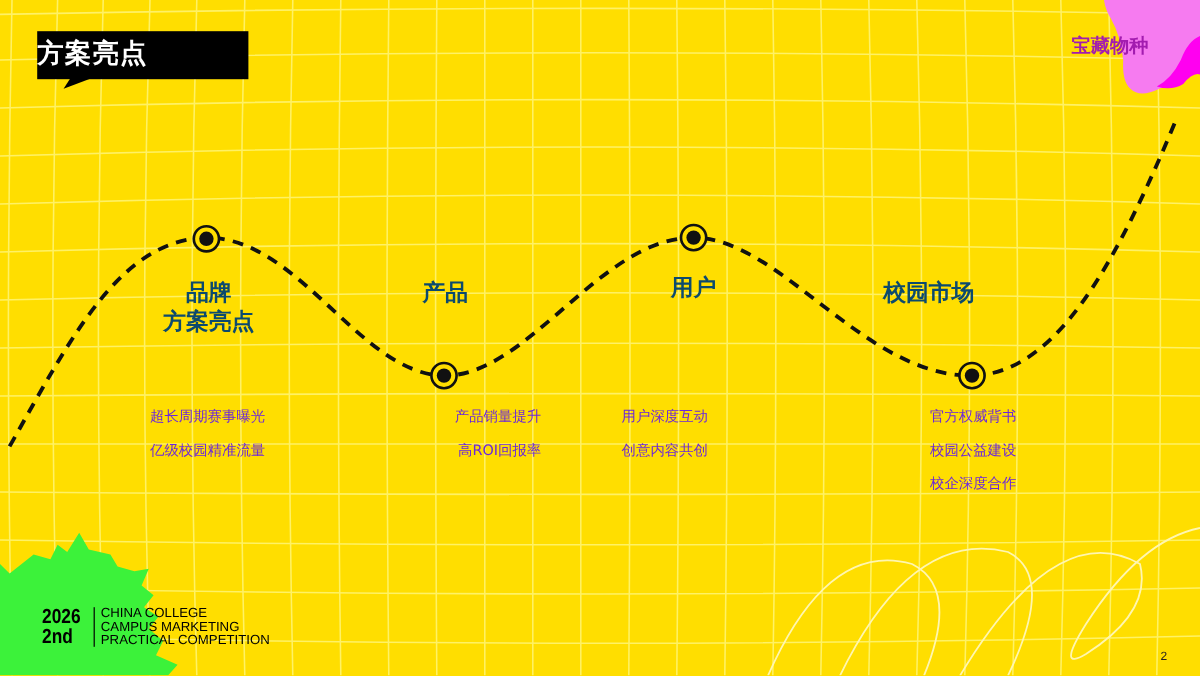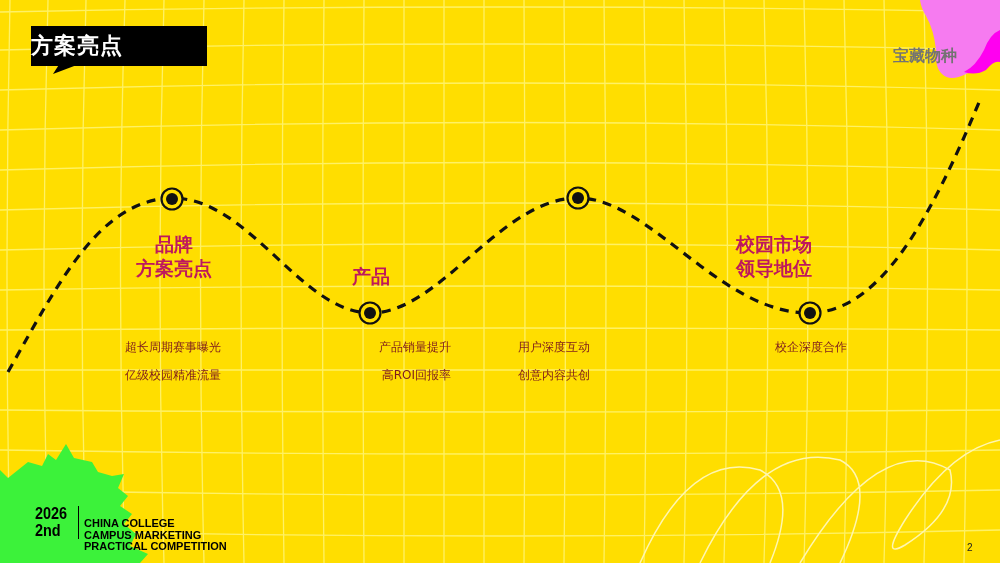--- a/index.html
+++ b/index.html
@@ -14,42 +14,42 @@
       position: absolute; left: 31px; top: 26px; width: 176px; height: 40px;
       background: #000;
     }
     .title-tail { position: absolute; left: 50px; top: 60px; }
     .title-text {
       position: absolute; left: 31px; top: 26px; width: 176px; height: 40px;
       color: #fff; font-weight: bold; font-size: 22px; line-height: 40px;
       text-align: left; letter-spacing: 1px;
     }
     .brand {
-      position: absolute; left: 893px; top: 46px; font-size: 16px; font-weight: bold;
-      color: #737373; letter-spacing: 0px; font-family: Liberation Mono, monospace;
+      position: absolute; left: 893px; top: 28px; font-size: 16px; font-weight: bold;
+      color: #a21caf; letter-spacing: 0px; font-family: Liberation Mono, monospace;
     }
     .stage-title {
       position: absolute; width: 140px; text-align: center;
-      font-weight: bold; font-size: 19px; line-height: 24px; color: #be185d;
+      font-weight: bold; font-size: 19px; line-height: 24px; color: #0c4a6e;
     }
     .bullets { position: absolute; width: 160px; text-align: center; }
     .bullet {
-      font-size: 12px; color: #7f1d1d; line-height: 28px; height: 28px;
+      font-size: 12px; color: #6d28d9; line-height: 28px; height: 28px;
     }
     .footer-year {
       position: absolute; left: 35px; top: 506px; font-weight: bold;
       font-family: "Liberation Sans", sans-serif; font-size: 17px; line-height: 15px;
       color: #000; transform: scaleX(0.85); transform-origin: left top;
     }
     .footer-divider {
       position: absolute; left: 78px; top: 506px; width: 1px; height: 33px; background: #000;
     }
     .footer-comp {
-      position: absolute; left: 84px; top: 518px; font-family: "Liberation Sans", sans-serif;
-      font-weight: bold; font-size: 11px; line-height: 11.5px; color: #000;
+      position: absolute; left: 84px; top: 506px; font-family: "Liberation Sans", sans-serif;
+      font-weight: normal; font-size: 11px; line-height: 11.5px; color: #000;
     }
     .page-number {
       position: absolute; left: 967px; top: 542px; font-size: 10px; color: #222;
       font-family: "Liberation Sans", sans-serif;
     }
   </style>
 </head>
 <body>
 
 <svg class="bg-grid" viewBox="0 0 1000 563">
@@ -145,40 +145,42 @@
 
 <div class="stage-title" style="left:104px;top:232px;">
   <div>品牌</div>
   <div>方案亮点</div>
 </div>
 <div class="bullets" style="left:93px;top:333px;">
   <div class="bullet">超长周期赛事曝光</div>
   <div class="bullet">亿级校园精准流量</div>
 </div>
 
-<div class="stage-title" style="left:301px;top:232px;margin-top:32px;">
+<div class="stage-title" style="left:301px;top:232px;">
   <div>产品</div>
 </div>
 <div class="bullets" style="left:291px;top:333px;text-align:right;">
   <div class="bullet">产品销量提升</div>
   <div class="bullet">高ROI回报率</div>
 </div>
 
 <div class="stage-title" style="left:508px;top:228px;">
+  <div>用户</div>
 </div>
 <div class="bullets" style="left:474px;top:333px;">
   <div class="bullet">用户深度互动</div>
   <div class="bullet">创意内容共创</div>
 </div>
 
 <div class="stage-title" style="left:704px;top:232px;">
   <div>校园市场</div>
-  <div>领导地位</div>
 </div>
 <div class="bullets" style="left:731px;top:333px;">
+  <div class="bullet">官方权威背书</div>
+  <div class="bullet">校园公益建设</div>
   <div class="bullet">校企深度合作</div>
 </div>
 
 <div class="footer-year">
   <div>2026</div>
   <div style="margin-top:2px;">2nd</div>
 </div>
 <div class="footer-divider"></div>
 <div class="footer-comp">
   <div>CHINA COLLEGE</div>

